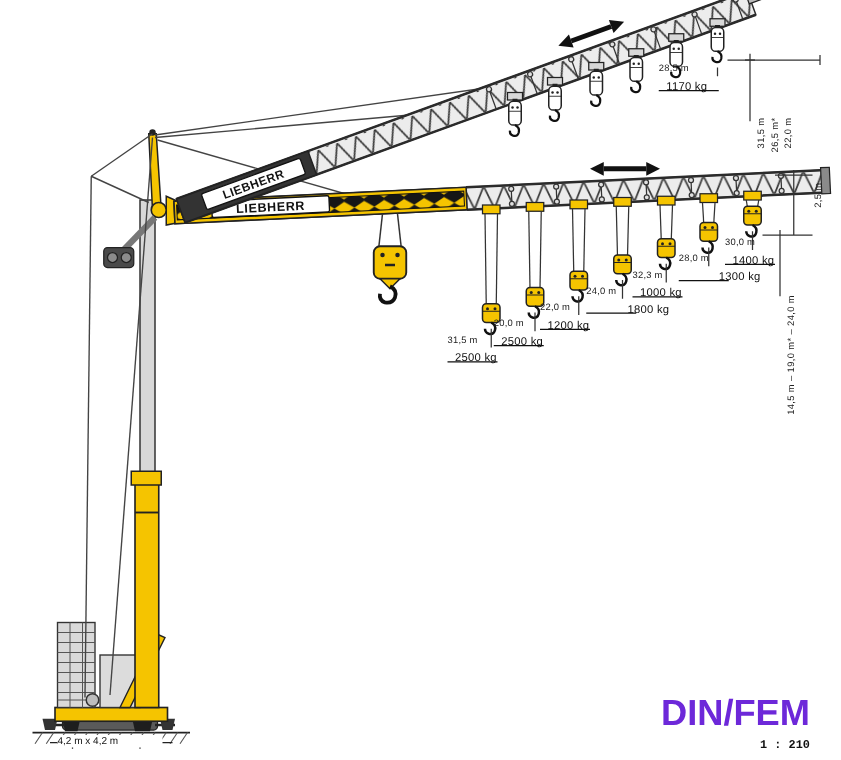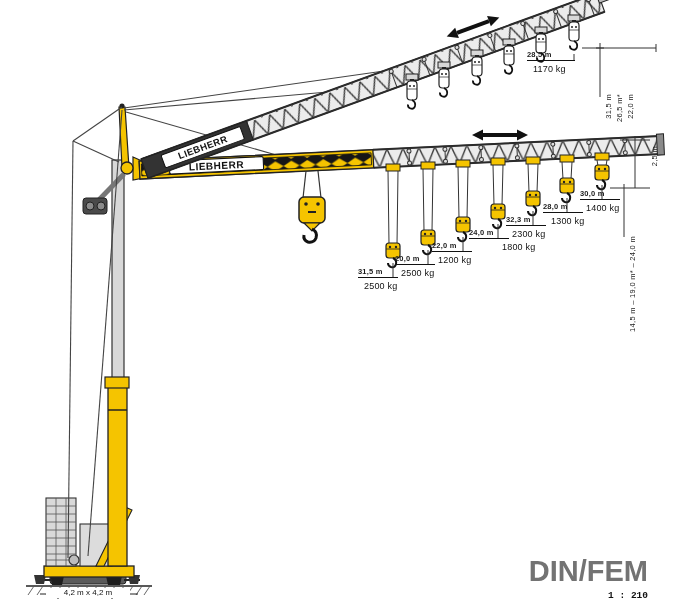--- a/index.html
+++ b/index.html
@@ -1,28 +1,28 @@
 <!DOCTYPE html>
 <html><head>
 <meta charset="utf-8">
 <style>
   html,body{margin:0;padding:0;background:#fff;}
   #stage{position:relative;width:673px;height:608px;background:#fff;overflow:hidden;
          font-family:"Liberation Sans",sans-serif;}
   svg{position:absolute;left:0;top:0;}
   .m-label{position:absolute;font-size:7.5px;color:#1a1a1a;letter-spacing:.2px;
-           border-bottom:1.2px solid #111;padding-bottom:1px;width:40px;line-height:8px;font-weight:bold;}
+           border-bottom:1.2px solid #111;padding-bottom:13px;width:40px;line-height:8px;}
   .m-label.wide{width:48px;}
   .kg-label{position:absolute;font-size:9px;font-weight:normal;color:#111;letter-spacing:.2px;line-height:10px;}
   .vtext{position:absolute;writing-mode:vertical-rl;transform:rotate(180deg);
          font-size:7.5px;color:#222;letter-spacing:.3px;white-space:nowrap;line-height:10px;}
-  .base-dim{position:absolute;left:46px;top:588px;width:84px;text-align:center;
+  .base-dim{position:absolute;left:46px;top:588px;width:84px;
             font-size:8px;color:#111;background:#fff;line-height:10px;}
   .din-fem{position:absolute;left:490px;top:555px;width:158px;text-align:right;
-           font-size:29px;font-weight:bold;color:#737373;letter-spacing:0;line-height:32px;}
+           font-size:29px;font-weight:bold;color:#6d28d9;letter-spacing:0;line-height:32px;}
   .scale{position:absolute;left:490px;top:590px;width:158px;text-align:right;
          font-size:9.5px;font-weight:bold;color:#111;font-family:Liberation Mono, monospace;}
 </style>
 </head>
 <body>
 
 <div id="stage">
 
 <svg width="673" height="608" viewBox="0 0 673 608">
   <defs>
@@ -362,23 +362,23 @@
 <div>
   <div class="m-label" style="left:358px;top:268px">31,5 m</div>
   <div class="kg-label" style="left:364px;top:281px">2500 kg</div>
   <div class="m-label" style="left:395px;top:255px">20,0 m</div>
   <div class="kg-label" style="left:401px;top:268px">2500 kg</div>
   <div class="m-label" style="left:432px;top:242px">22,0 m</div>
   <div class="kg-label" style="left:438px;top:255px">1200 kg</div>
   <div class="m-label" style="left:469px;top:229px">24,0 m</div>
   <div class="kg-label" style="left:502px;top:242px">1800 kg</div>
   <div class="m-label" style="left:506px;top:216px">32,3 m</div>
-  <div class="kg-label" style="left:512px;top:229px">2300 kg</div>
+  <div class="kg-label" style="left:512px;top:229px">1000 kg</div>
   <div class="m-label" style="left:543px;top:203px">28,0 m</div>
-  <div class="kg-label" style="left:551px;top:216px">1300 kg</div>
+  <div class="kg-label" style="left:575px;top:216px">1300 kg</div>
   <div class="m-label" style="left:580px;top:190px">30,0 m</div>
   <div class="kg-label" style="left:586px;top:203px">1400 kg</div>
   <div class="m-label wide" style="left:527px;top:51px">28,5 m</div>
   <div class="kg-label" style="left:533px;top:64px">1170 kg</div>
 </div>
 
 <div class="vtext" style="left:604px;top:94px">31,5 m</div>
 <div class="vtext" style="left:615px;top:94px">26,5 m*</div>
 <div class="vtext" style="left:626px;top:94px">22,0 m</div>
 <div class="vtext" style="left:650px;top:146px">2,5 m</div>

